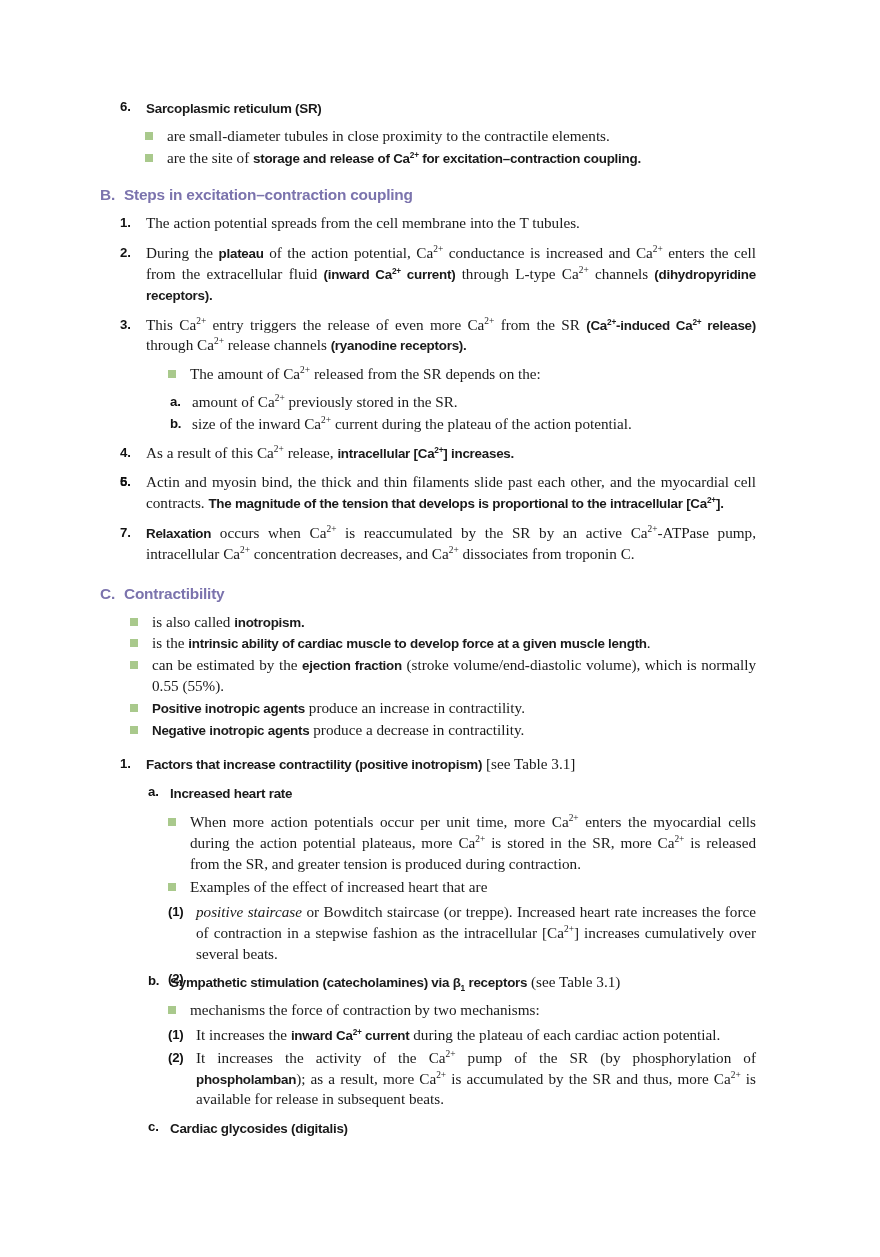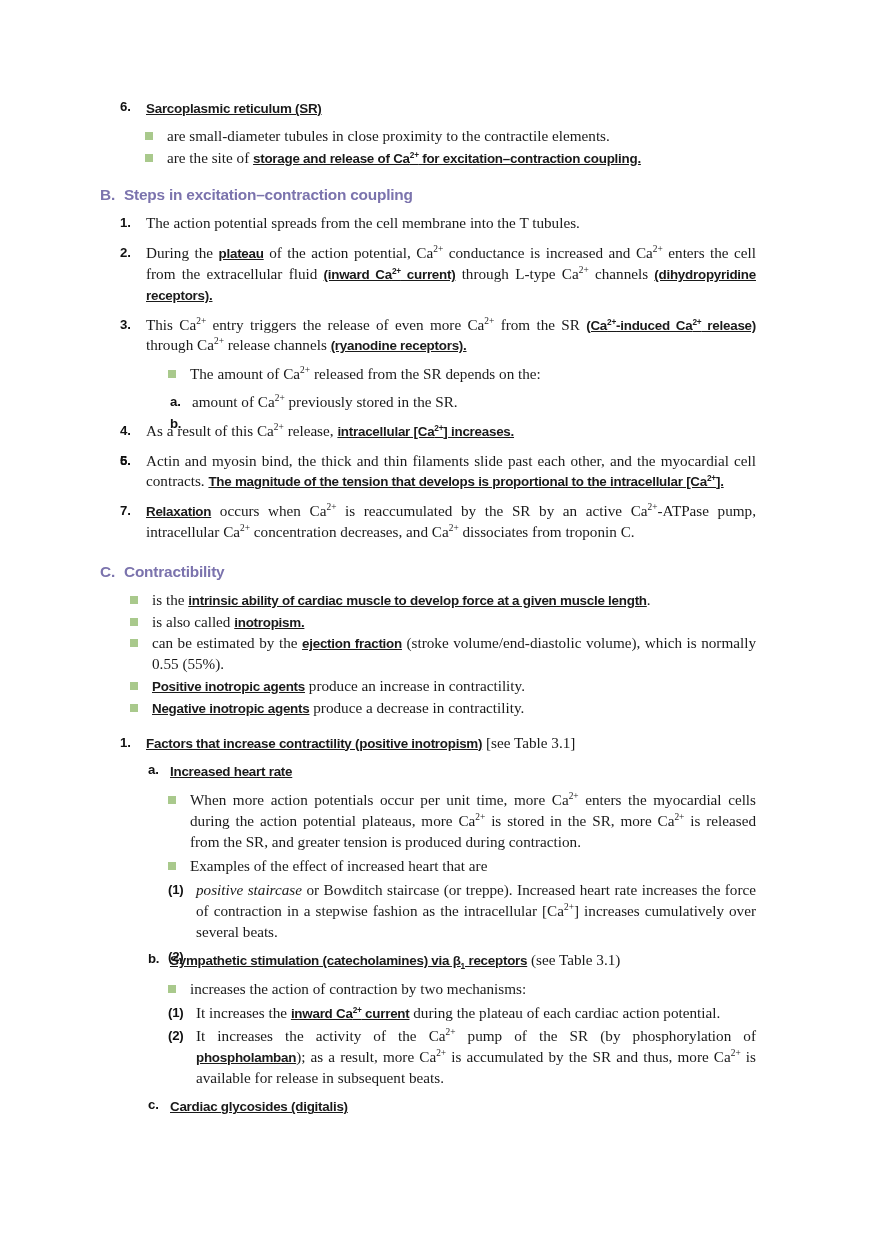--- a/index.html
+++ b/index.html
@@ -46,21 +46,20 @@
     font-size: 13.2px;
     letter-spacing: -0.2px;
     color: #111;
   }
   .body-txt { font-family: "Liberation Serif", serif; font-size: 15.2px; }
   b, .bold {
     font-family: "Liberation Sans", sans-serif;
     font-weight: bold;
     font-size: 13.4px;
     letter-spacing: -0.25px;
-    text-decoration: underline;
   }
   i, .ital { }
   sup { font-size: 0.62em; vertical-align: super; line-height: 0; }
   sub { font-size: 0.62em; vertical-align: sub; line-height: 0; }
 
   
   .heading {
     position: relative;
     font-family: "Liberation Sans", sans-serif;
     font-weight: bold;
@@ -185,20 +184,21 @@
     <span class="body-txt">The amount of Ca<sup>2+</sup> released from the SR depends on the:</span>
   </div>
 
   <div class="blk let-sub nojust">
     <span class="marker">a.</span>
     <span class="body-txt">amount of Ca<sup>2+</sup> previously stored in the SR.</span>
   </div>
 
   <div class="blk let-sub nojust mb8">
     <span class="marker">b.</span>
+    <span class="body-txt">size of the inward Ca<sup>2+</sup> current during the plateau of the action potential.</span>
   </div>
 
   <div class="blk num1 nojust">
     <span class="marker">4.</span>
     <span class="body-txt">As a result of this Ca<sup>2+</sup> release, <b>intracellular [Ca<sup>2+</sup>] increases.</b></span>
   </div>
 
   <div class="blk num1">
     <span class="marker">5.</span>
   </div>
@@ -213,25 +213,25 @@
     <span class="body-txt"><b>Relaxation</b> occurs when Ca<sup>2+</sup> is reaccumulated by the SR by an active Ca<sup>2+</sup>-ATPase pump, intracellular Ca<sup>2+</sup> concentration decreases, and Ca<sup>2+</sup> dissociates from troponin C.</span>
   </div>
 
   <div class="heading" style="margin-top:20px;">
     <span class="hletter">C.</span>
     <span>Contractibility</span>
   </div>
 
   <div class="blk sq ind-b3 nojust tight">
     <span class="bullet"></span>
+    <span class="body-txt">is also called <b>inotropism.</b></span>
+  </div>
+  <div class="blk sq ind-b3 nojust tight">
+    <span class="bullet"></span>
     <span class="body-txt">is the <b>intrinsic ability of cardiac muscle to develop force at a given muscle length</b>.</span>
-  </div>
-  <div class="blk sq ind-b3 nojust tight">
-    <span class="bullet"></span>
-    <span class="body-txt">is also called <b>inotropism.</b></span>
   </div>
   <div class="blk sq ind-b3 tight">
     <span class="bullet"></span>
     <span class="body-txt">can be estimated by the <b>ejection fraction</b> (stroke volume/end-diastolic volume), which is normally 0.55 (55%).</span>
   </div>
   <div class="blk sq ind-b3 nojust tight">
     <span class="bullet"></span>
     <span class="body-txt"><b>Positive inotropic agents</b> produce an increase in contractility.</span>
   </div>
   <div class="blk sq ind-b3 nojust" style="margin-bottom:14px;">
@@ -267,21 +267,21 @@
     <span class="marker">(2)</span>
   </div>
 
   <div class="blk let1 nojust" style="margin-bottom:8px;">
     <span class="marker">b.</span>
     <span class="bold">Sympathetic stimulation (catecholamines) via β<sub>1</sub> receptors</span><span class="body-txt"> (see Table 3.1)</span>
   </div>
 
   <div class="blk sq ind-b2 nojust" style="margin-bottom:4px;">
     <span class="bullet"></span>
-    <span class="body-txt">increases the action of contraction by two mechanisms:</span>
+    <span class="body-txt">mechanisms the force of contraction by two mechanisms:</span>
   </div>
 
   <div class="blk par1 nojust" style="margin-bottom:2px;">
     <span class="marker">(1)</span>
     <span class="body-txt">It increases the <b>inward Ca<sup>2+</sup> current</b> during the plateau of each cardiac action potential.</span>
   </div>
 
   <div class="blk par1" style="margin-bottom:8px;">
     <span class="marker">(2)</span>
     <span class="body-txt">It increases the activity of the Ca<sup>2+</sup> pump of the SR (by phosphorylation of <b>phospholamban</b>); as a result, more Ca<sup>2+</sup> is accumulated by the SR and thus, more Ca<sup>2+</sup> is available for release in subsequent beats.</span>

